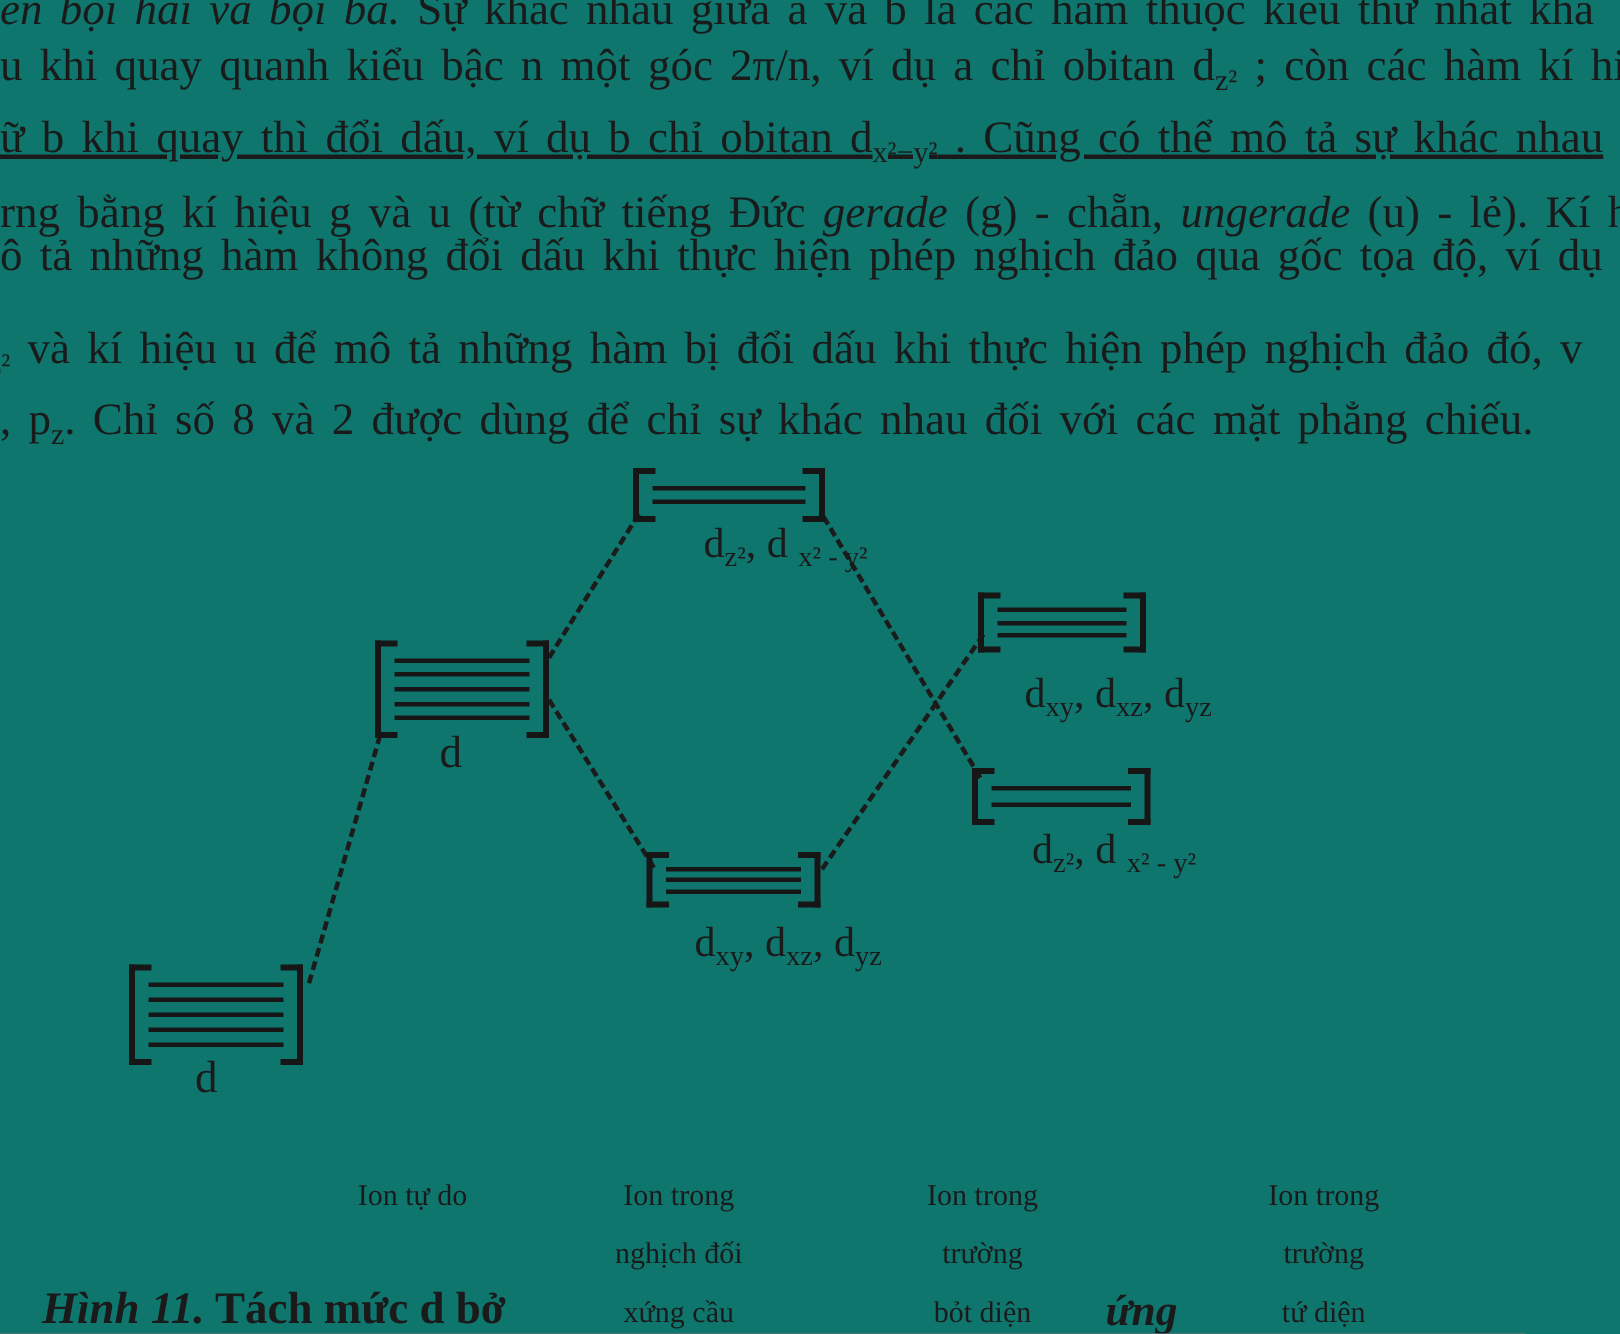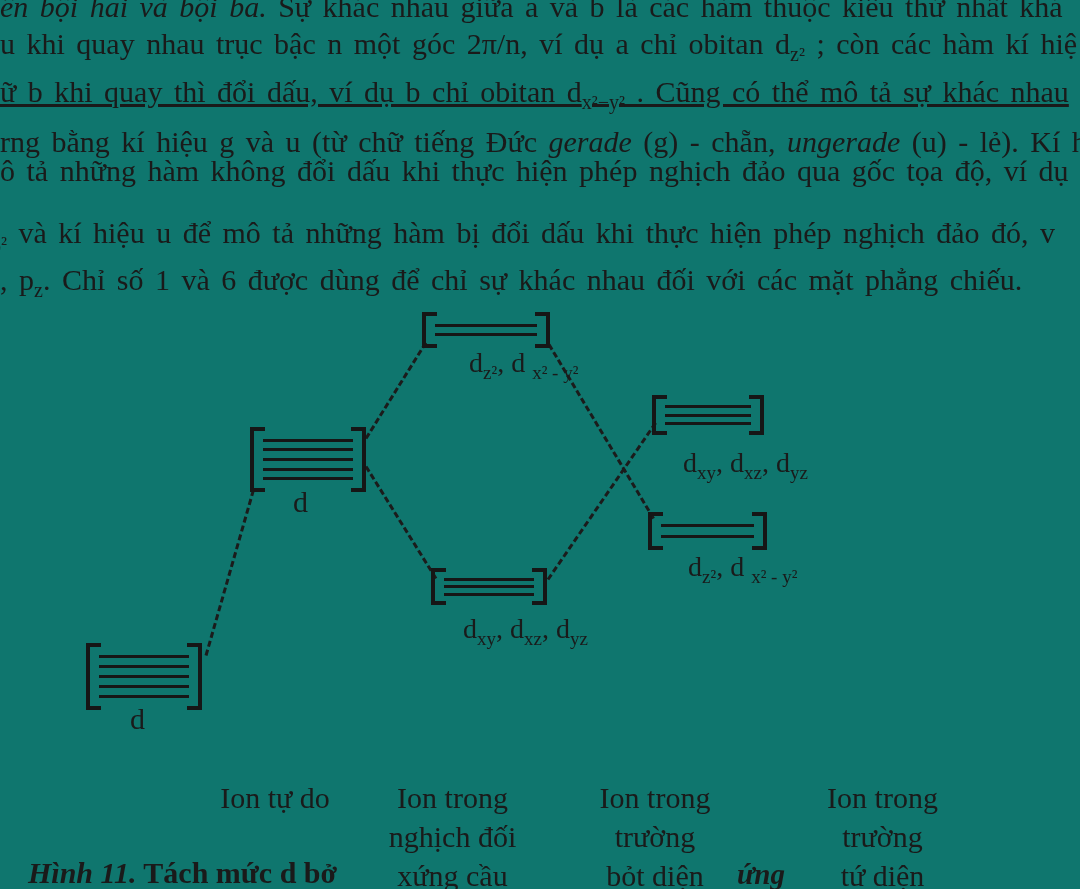--- a/index.html
+++ b/index.html
@@ -30,55 +30,55 @@
   
   .dash{
     position:absolute;height:0;border-top:3px dashed #1b1b1b;
     transform-origin:0 50%;
   }
   
   .olabel{position:absolute;font-size:28px;white-space:nowrap;margin-left:45px;}
   .olabel sub{font-size:19px;line-height:0;}
   .dlabel{position:absolute;font-size:30px;}
   
-  .fcol{position:absolute;top:778px;font-size:30px;line-height:39px;text-align:center;}
+  .fcol{position:absolute;top:778px;font-size:20px;line-height:39px;text-align:center;}
   .caption{position:absolute;font-size:30px;font-weight:bold;white-space:nowrap;}
   .frag{position:absolute;font-size:29px;font-weight:bold;font-style:italic;}
 </style>
 </head>
 <body>
 
 <div class="page">
 
   <div class="bodyline" style="top:-10px;">
     <span class="it">ên bội hai và bội ba.</span><span> Sự khác nhau giữa a và b là các hàm thuộc kiểu thứ nhất khá</span>
   </div>
 
   <div class="bodyline" style="top:27px;">
-    <span>u khi quay nhau trục bậc n một góc 2π/n, ví dụ a chỉ obitan  d</span><sub>z²</sub><span> ; còn các hàm kí hiệ</span>
+    <span>u khi quay quanh kiểu bậc n một góc 2π/n, ví dụ a chỉ obitan  d</span><sub>z²</sub><span> ; còn các hàm kí hiệ</span>
   </div>
 
   <div class="bodyline" style="top:75px;text-decoration:underline;">
     <span>ữ b khi quay thì đổi dấu, ví dụ b chỉ obitan  d</span><sub>x²−y²</sub><span> . Cũng có thể mô tả sự khác nhau</span>
   </div>
 
   <div class="bodyline" style="top:125px;">
     <span>rng bằng kí hiệu g và u (từ chữ tiếng Đức </span><span class="it">gerade</span><span> (g) - chẵn, </span><span class="it">ungerade</span><span> (u) - lẻ). Kí hiệ</span>
   </div>
 
   <div class="bodyline" style="top:154px;">
     <span>ô tả những hàm không đổi dấu khi thực hiện phép nghịch đảo qua gốc tọa độ, ví dụ</span>
   </div>
 
   <div class="bodyline" style="top:216px;left:-8px;">
     <sub>z²</sub><span> và kí hiệu u để mô tả những hàm bị đổi dấu khi thực hiện phép nghịch đảo đó, v</span>
   </div>
 
   <div class="bodyline" style="top:263px;">
-    <span>, p</span><sub>z</sub><span>. Chỉ số 1 và 6 được dùng để chỉ sự khác nhau đối với các mặt phẳng chiếu.</span>
+    <span>, p</span><sub>z</sub><span>. Chỉ số 8 và 2 được dùng để chỉ sự khác nhau đối với các mặt phẳng chiếu.</span>
   </div>
 
   <div class="dash" style="left:206px;top:654px;width:172px;transform:rotate(-74deg);"></div>
   <div class="dash" style="left:366px;top:437px;width:113px;transform:rotate(-58deg);"></div>
   <div class="dash" style="left:366px;top:465px;width:132px;transform:rotate(58deg);"></div>
   <div class="dash" style="left:549px;top:343px;width:203px;transform:rotate(59deg);"></div>
   <div class="dash" style="left:548px;top:578px;width:190px;transform:rotate(-55.5deg);"></div>
 
   <div class="lvl" style="left:88px;top:648px;width:112px;height:57px;">
       <i></i>

